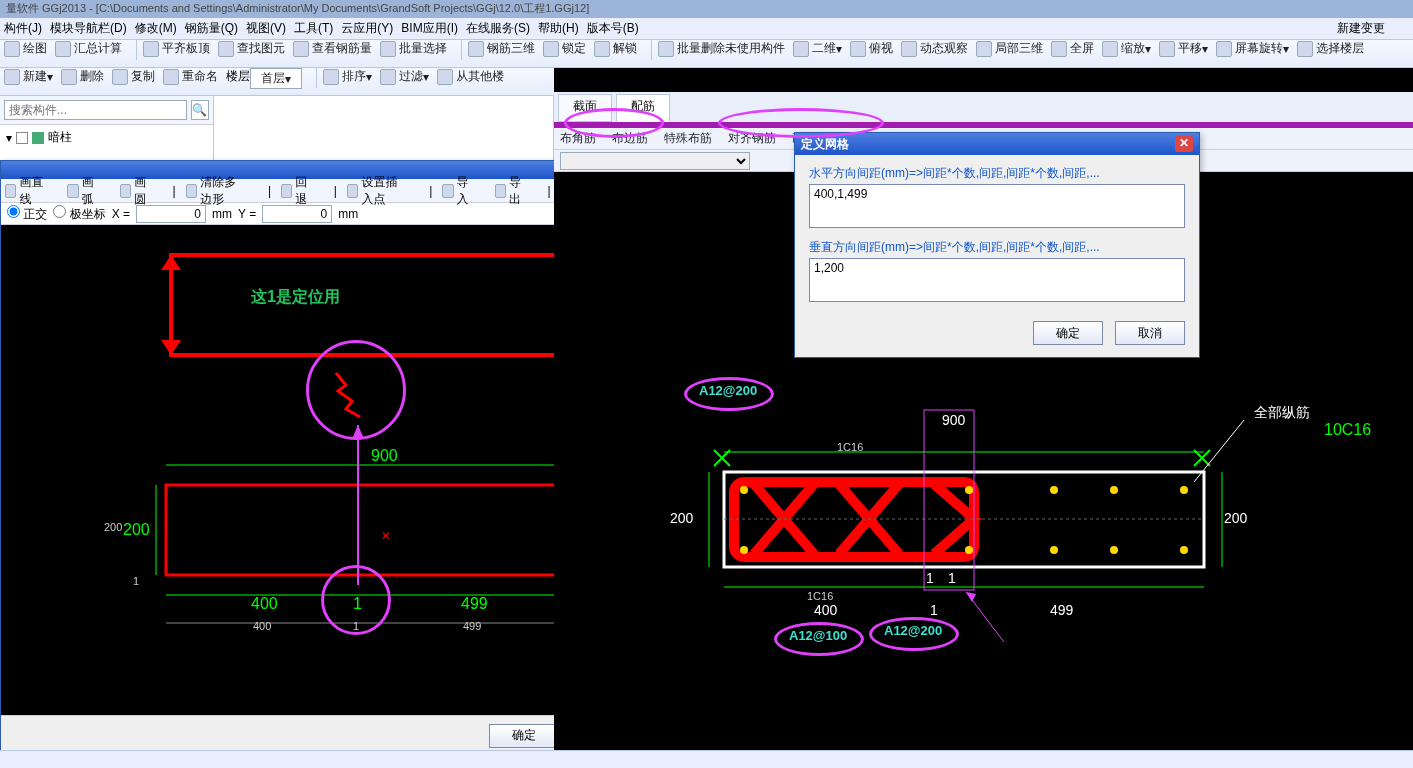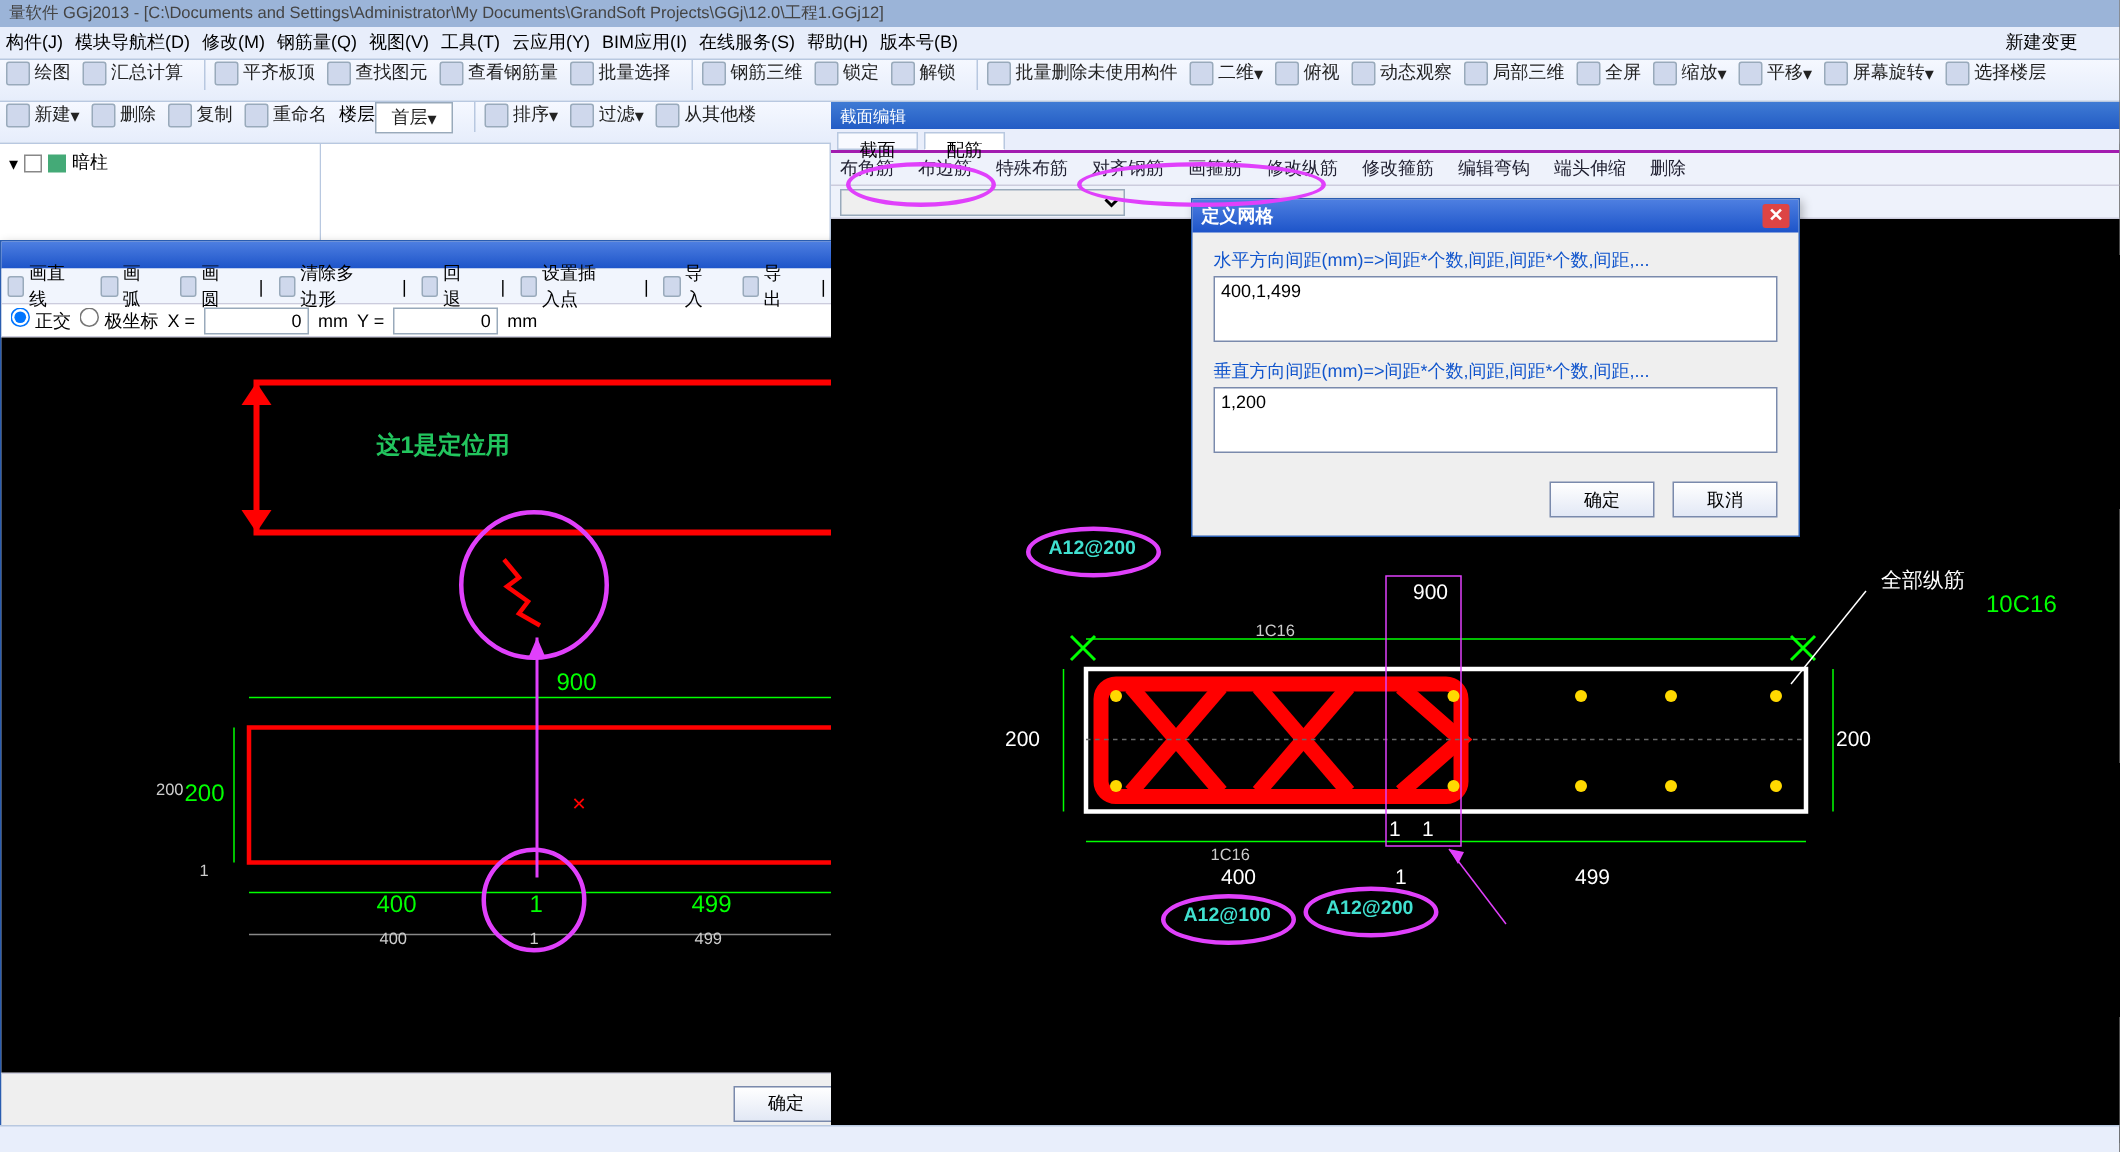--- a/index.html
+++ b/index.html
@@ -34,21 +34,21 @@
 .cad-dialog .dlg-tb span { margin-right:10px; display:inline-flex; align-items:center; }
 .cad-dialog .dlg-tb .ico { width:14px; height:14px; background:#cfd8ec; border:1px solid #9ab; margin-right:3px; border-radius:2px; }
 .cad-dialog .coord { height:22px; background:#fff; border-bottom:1px solid #ccd; display:flex; align-items:center; padding:0 6px; gap:6px; }
 .cad-dialog .coord input[type=text] { width:70px; height:18px; border:1px solid #9ab; text-align:right; padding-right:4px; }
 .cad-dialog .canvas { background:#000; height:490px; position:relative; overflow:hidden; }
 .cad-dialog .dlg-btns { height:40px; display:flex; justify-content:flex-end; align-items:center; gap:12px; padding-right:16px; background:#efefef; border-top:1px solid #ccd; }
 .cad-dialog .dlg-btns button { width:70px; height:24px; border:1px solid #7a8aac; background:linear-gradient(#fff,#e2e8f5); cursor:pointer; }
 
 .right-pane { position:absolute; left:554px; top:68px; width:859px; height:700px; background:#000; }
 .right-pane .rp-title { height:18px; background:linear-gradient(#3f7bd4,#235cc5); color:#fff; padding:0 6px; font-size:11px; display:flex; align-items:center; }
-.right-pane .rp-tabs { height:16px; background:#e9eefb; display:flex; border-bottom:2px solid #a21caf; }
+.right-pane .rp-tabs { height:36px; background:#e9eefb; display:flex; border-bottom:6px solid #a21caf;margin-top:24px; }
 .right-pane .rp-tabs .tb { padding:3px 14px; border:1px solid #b8c8e0; background:#f8faff; margin:2px 0 0 4px; }
 .right-pane .rp-tabs .tb.active { background:#fff; border-bottom:1px solid #fff; }
 .right-pane .rp-tools { height:22px; background:#eef2fb; display:flex; align-items:center; padding:0 6px; gap:16px; border-bottom:1px solid #ccd; }
 .right-pane .rp-tools span { color:#223; cursor:pointer; }
 .right-pane .rp-combo { height:22px; background:#eef2fb; display:flex; align-items:center; padding:0 6px; border-bottom:1px solid #ccd; }
 .right-pane .rp-canvas { position:relative; height:616px; background:#000; }
 
 .grid-dialog { position:absolute; left:794px; top:132px; width:406px; height:226px; background:#efefef; border:1px solid #2a5db0; box-shadow:2px 2px 6px rgba(0,0,0,.25); z-index:20; }
 .grid-dialog .gd-title { height:22px; background:linear-gradient(#4e7fe1,#1d54c9); color:#fff; display:flex; align-items:center; justify-content:space-between; padding:0 6px; font-weight:bold; }
 .grid-dialog .gd-title .x { width:18px; height:16px; background:#d44; text-align:center; line-height:15px; border-radius:2px; cursor:pointer; }
@@ -176,20 +176,24 @@
   <span class="btn"><span class="ico"></span><span>排序</span> ▾</span>
   <span class="btn"><span class="ico"></span><span>过滤</span> ▾</span>
   <span class="btn">
       <span class="ico"></span>
       <span>从其他楼</span>
     </span>
 </div>
 
 <div class="layout">
   <div class="left-col">
+    <div class="search-row">
+      <input type="text" placeholder="搜索构件..." style="">
+      <div class="go">🔍</div>
+    </div>
     <div class="tree">
       <div class="tree-row">
         <span>▾</span>
           <span class="ck"></span>
         <span style="width:12px;height:12px;background:#4a7;"></span>
         <span>暗柱</span>
       </div>
     </div>
   </div>
 
@@ -294,21 +298,20 @@
     <div class="small-white" style="left:132px; top:350px;">1</div>
     <div class="small-white" style="left:103px; top:296px;">200</div>
   </div>
   <div class="dlg-btns">
     <button>确定</button>
     <button>取消</button>
   </div>
 </div>
 
 <div class="right-pane">
-  <div class="rp-title">截面编辑</div>
   <div class="rp-tabs">
     <div class="tb">截面</div>
     <div class="tb active">配筋</div>
   </div>
   <div class="rp-tools">
     <span>布角筋</span>
     <span>布边筋</span>
     <span>特殊布筋</span>
     <span>对齐钢筋</span>
     <span>画箍筋</span>

